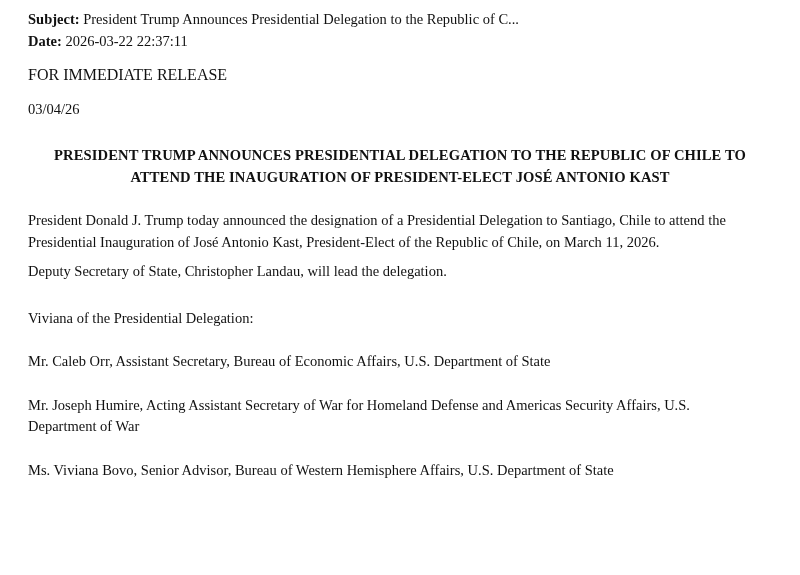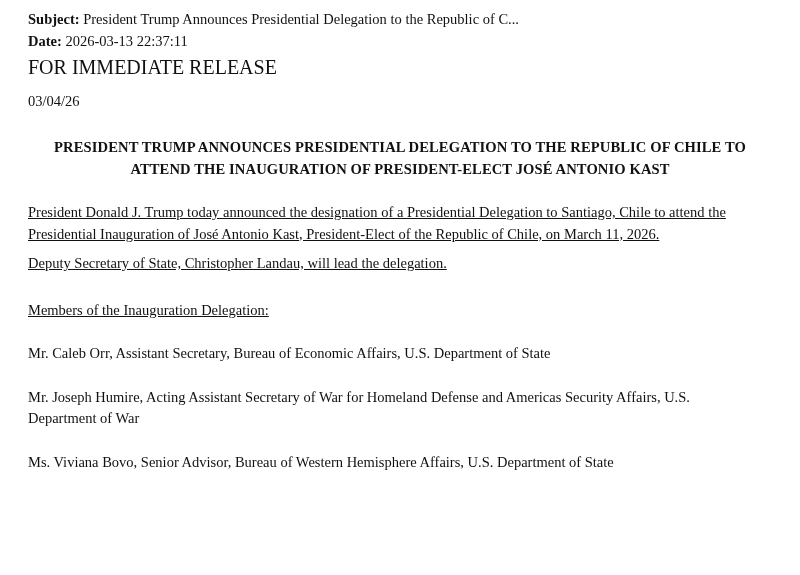--- a/index.html
+++ b/index.html
@@ -27,23 +27,23 @@
     color: #111111;
     white-space: nowrap;
   }
   .meta-label {
     font-weight: bold;
   }
   .meta-value {
     font-weight: normal;
   }
   .release-line {
-    font-size: 20px;
+    font-size: 16px;
     line-height: 22px;
-    margin-top: 4px;
+    margin-top: 12px;
   }
   .date-line {
     font-size: 14.5px;
     line-height: 22px;
     margin-top: 12px;
   }
   .headline {
     text-align: center;
     font-weight: bold;
     font-size: 14.6px;
@@ -51,21 +51,20 @@
     margin-top: 24px;
     margin-left: 8px;
     margin-right: 8px;
     letter-spacing: 0.1px;
   }
   .body-block {
     font-size: 14.5px;
     line-height: 21.5px;
     margin-top: 22px;
     max-width: 730px;
-    text-decoration: underline;
   }
   .body-block.tight {
     margin-top: 8px;
   }
   .body-block.gap-lg {
     margin-top: 25px;
   }
   .member {
     font-size: 14.5px;
     line-height: 21.5px;
@@ -78,32 +77,32 @@
 
 <div class="page">
 
   <div class="meta-line">
     <span class="meta-label">Subject:</span>
     <span class="meta-value">President Trump Announces Presidential Delegation to the Republic of C...</span>
   </div>
 
   <div class="meta-line">
     <span class="meta-label">Date:</span>
-    <span class="meta-value">2026-03-13 22:37:11</span>
+    <span class="meta-value">2026-03-22 22:37:11</span>
   </div>
 
   <div class="release-line">FOR IMMEDIATE RELEASE</div>
 
   <div class="date-line">03/04/26</div>
 
   <div class="headline">PRESIDENT TRUMP ANNOUNCES PRESIDENTIAL DELEGATION TO THE REPUBLIC OF CHILE TO ATTEND THE INAUGURATION OF PRESIDENT-ELECT JOSÉ ANTONIO KAST</div>
 
   <div class="body-block">President Donald J. Trump today announced the designation of a Presidential Delegation to Santiago, Chile to attend the Presidential Inauguration of José Antonio Kast, President-Elect of the Republic of Chile, on March 11, 2026.</div>
 
   <div class="body-block tight">Deputy Secretary of State, Christopher Landau, will lead the delegation.</div>
 
-  <div class="body-block gap-lg">Members of the Inauguration Delegation:</div>
+  <div class="body-block gap-lg">Viviana of the Presidential Delegation:</div>
 
   <div class="member">Mr. Caleb Orr, Assistant Secretary, Bureau of Economic Affairs, U.S. Department of State</div>
   <div class="member">Mr. Joseph Humire, Acting Assistant Secretary of War for Homeland Defense and Americas Security Affairs, U.S. Department of War</div>
   <div class="member">Ms. Viviana Bovo, Senior Advisor, Bureau of Western Hemisphere Affairs, U.S. Department of State</div>
 
 </div>
 
 </body></html>

